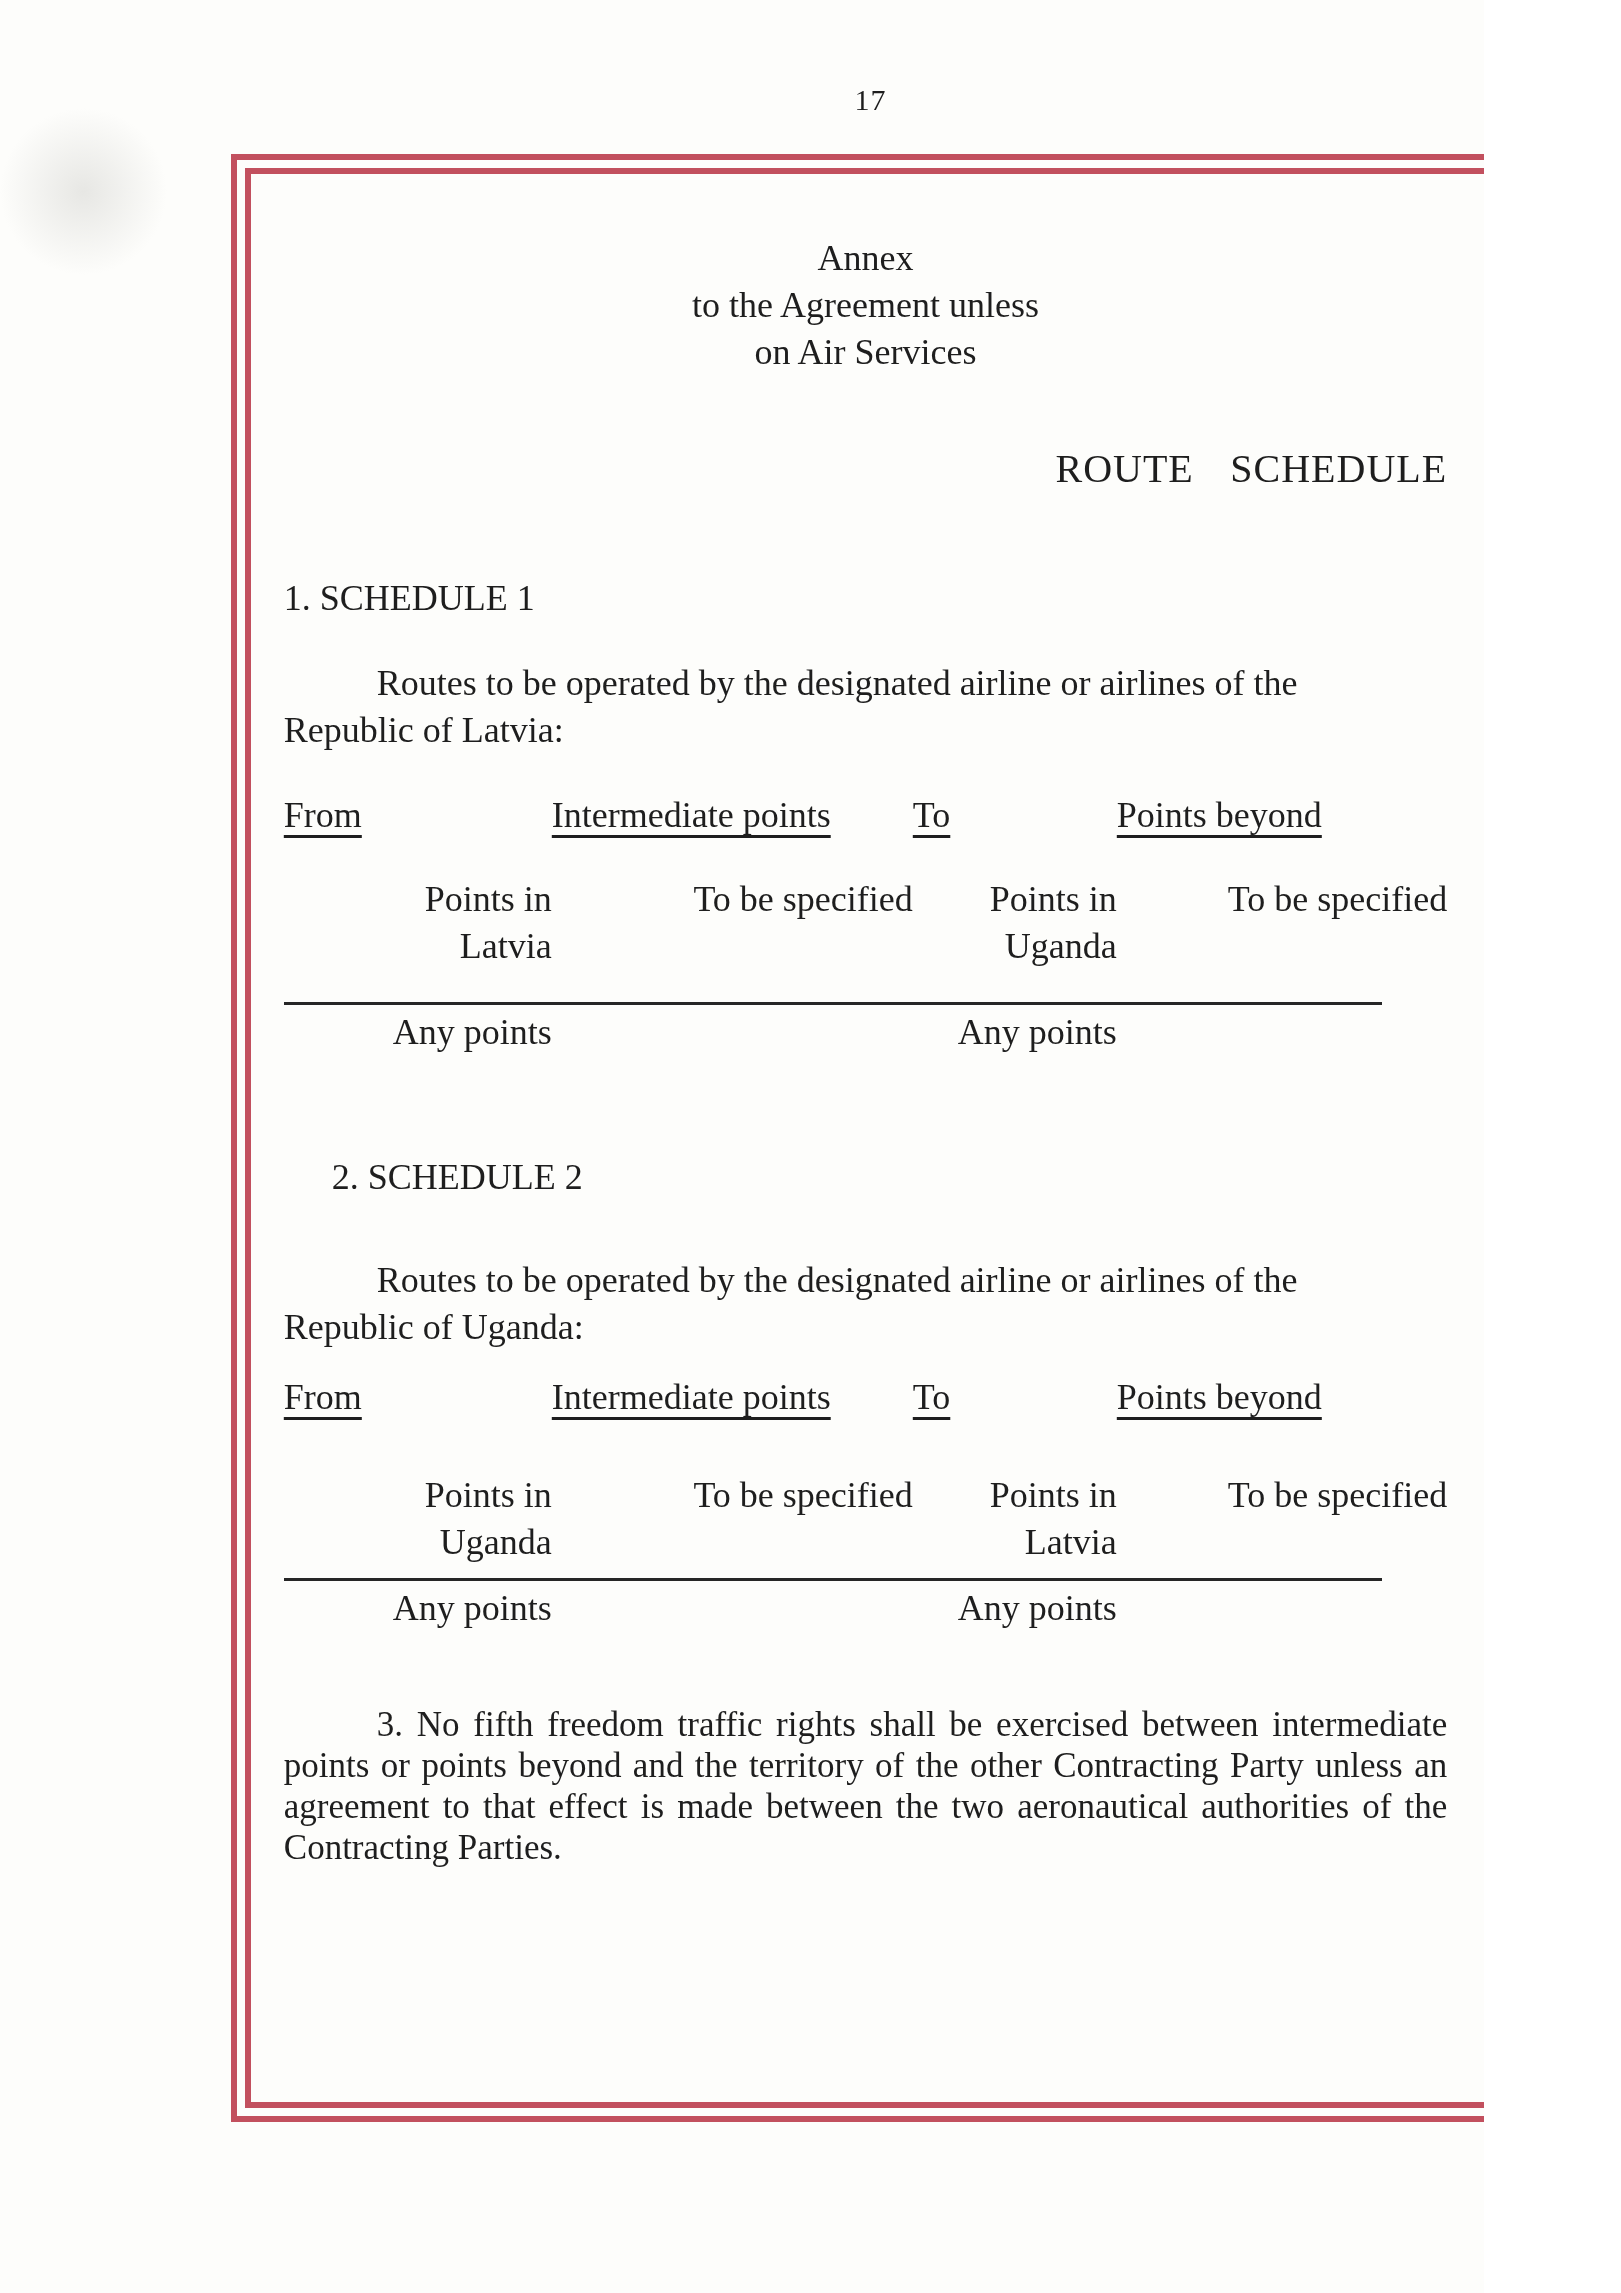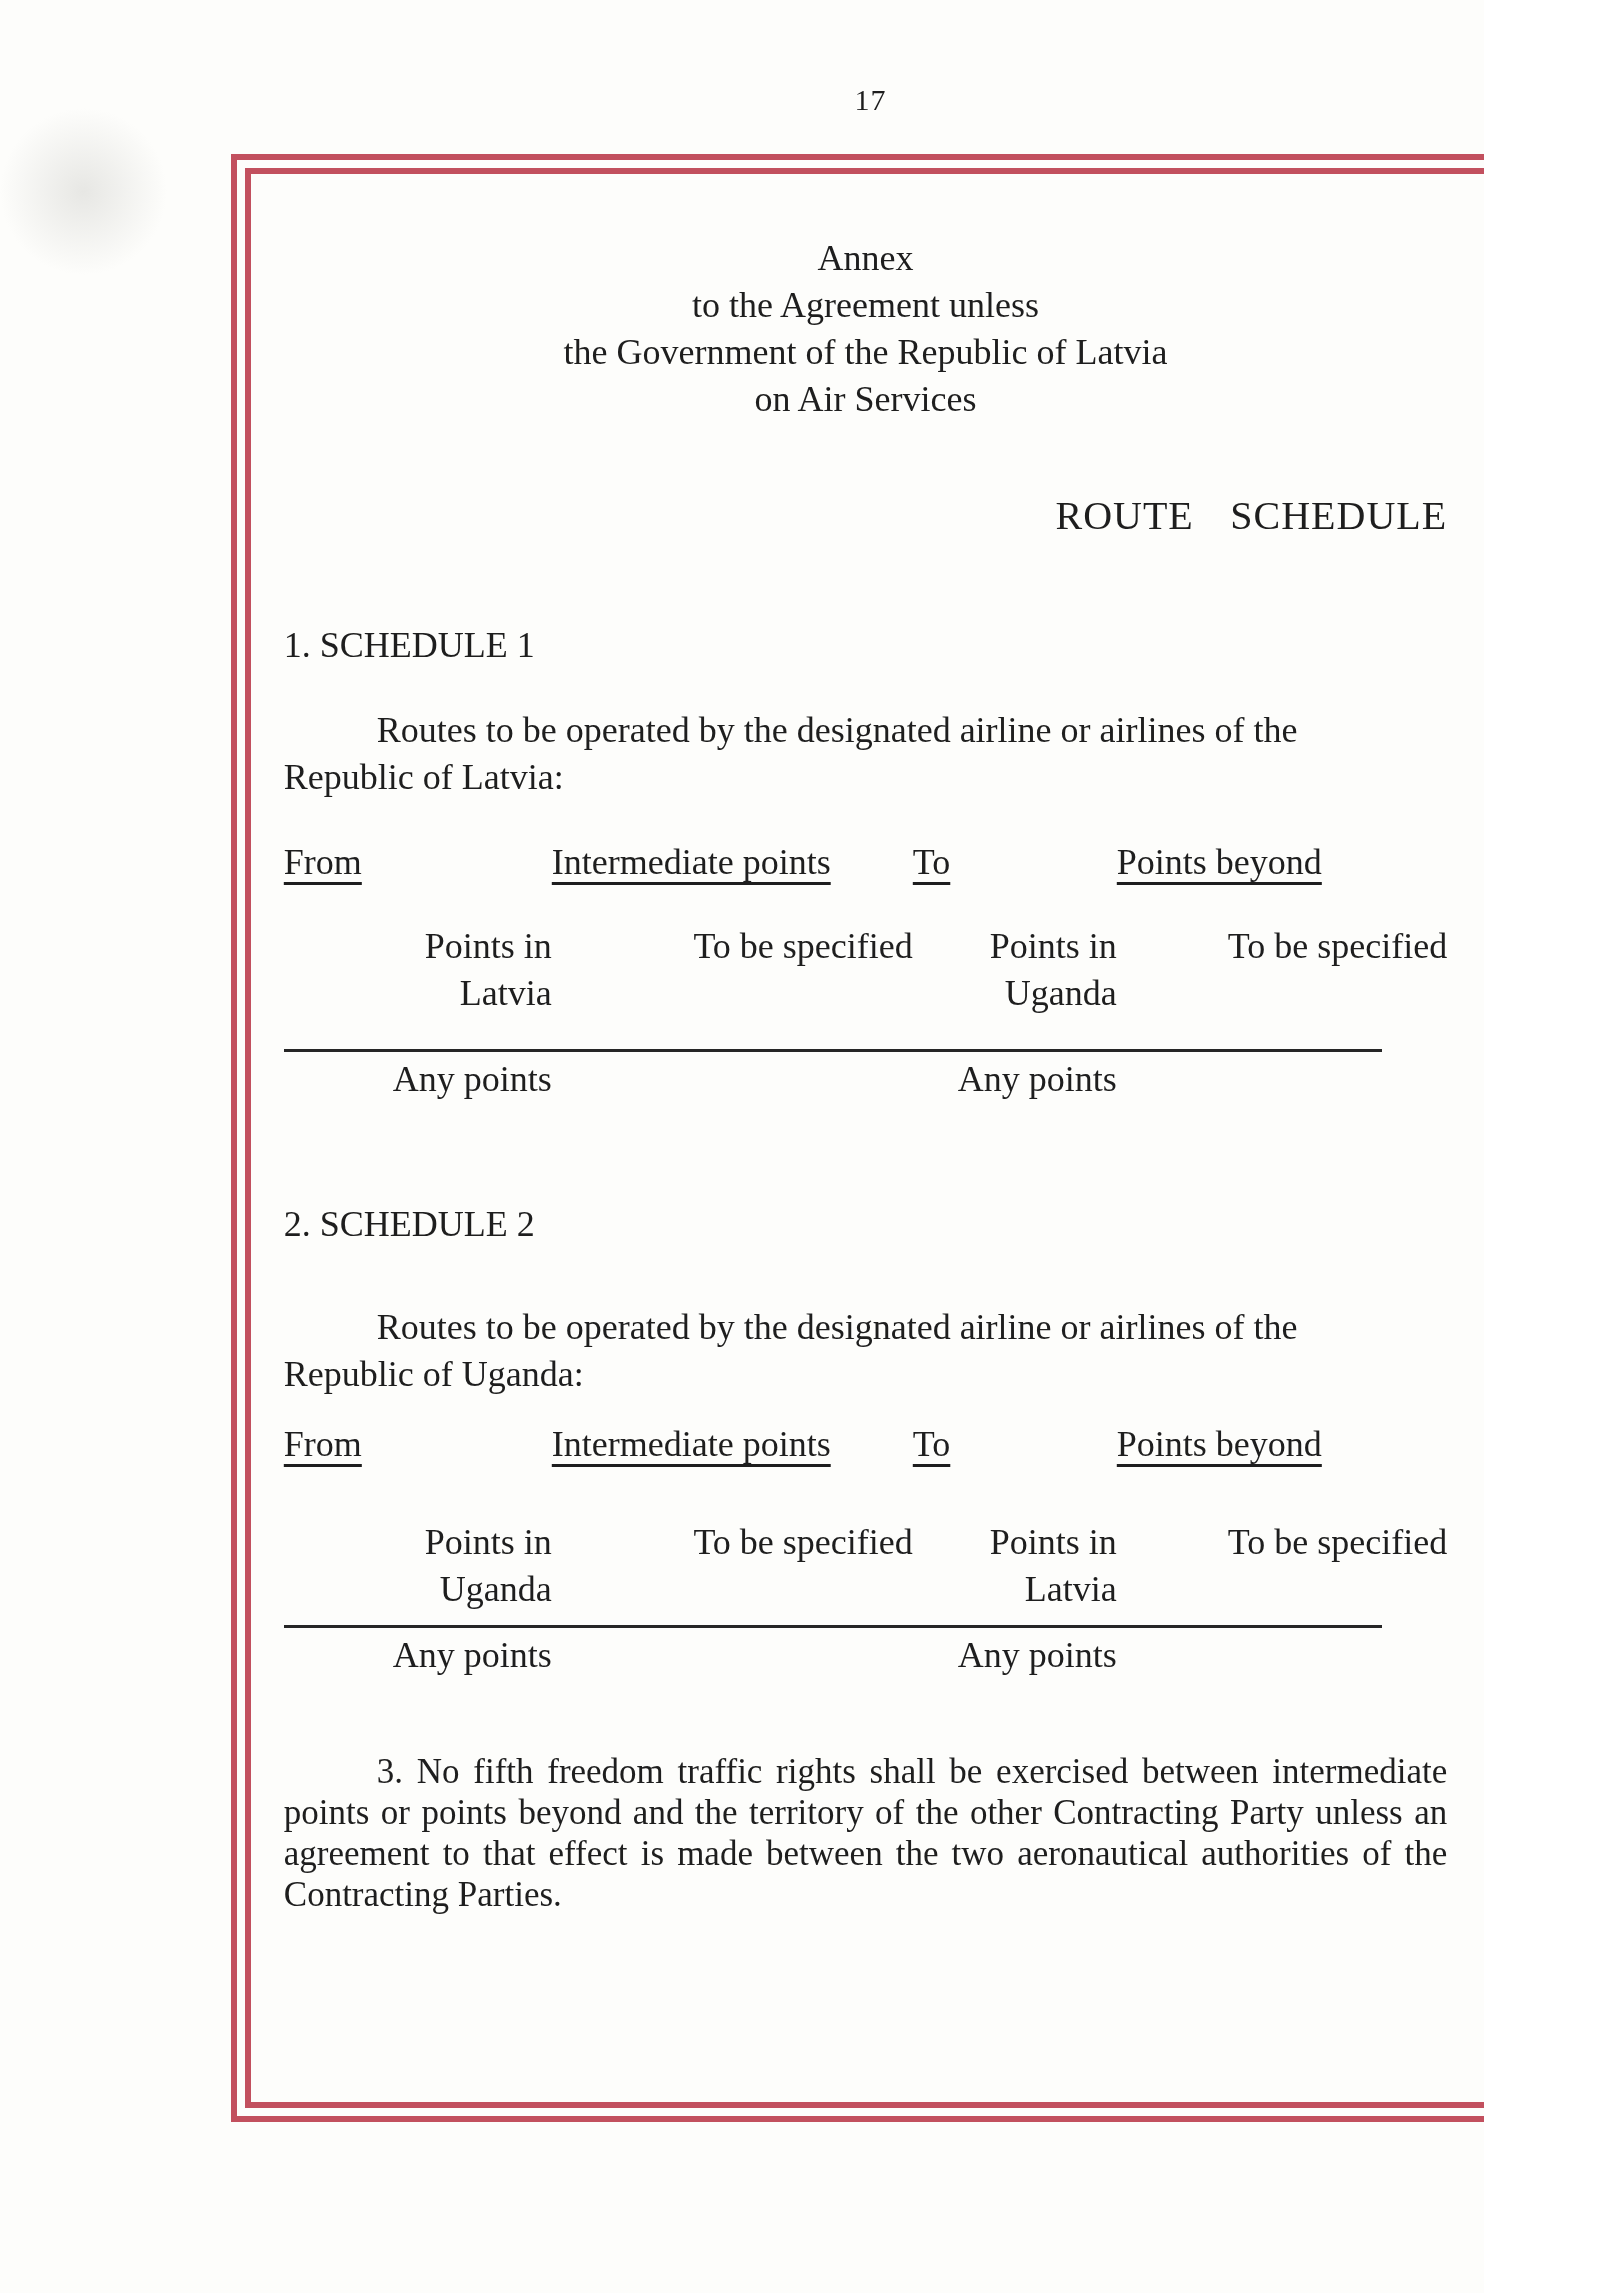--- a/index.html
+++ b/index.html
@@ -61,21 +61,21 @@
   }
   .route-heading {
     margin-top: 68px;
     text-align: right;
     font-size: 40px;
     line-height: 49px;
     word-spacing: 25.5px;
     letter-spacing: 1px;
   }
   .sec-heading.s1 { margin-top: 82px; }
-  .sec-heading.s2 { margin-top: 98px; }
+  .sec-heading.s2 { margin-top: 98px; margin-left: 48px; }
   .intro.s1 { margin-top: 38px; }
   .intro.s2 { margin-top: 56px; }
   .indent { text-indent: 93px; }
   .tbl {
     display: grid;
     grid-template-columns: 268px 361px 204px 1fr;
   }
   .tbl.hdr.s1 { margin-top: 38px; }
   .tbl.hdr.s2 { margin-top: 23.5px; }
   .tbl.rowline.s1 { margin-top: 37px; }
@@ -111,21 +111,20 @@
 
   <div class="pageno">17</div>
 
   <div class="frame">
     <div class="frame-inner">
       <div class="content">
 
         <div class="title">
           <div>Annex</div>
           <div>to the Agreement unless</div>
-          <div>the Government of the Republic of Latvia</div>
           <div>on Air Services</div>
         </div>
 
         <div class="route-heading">ROUTE SCHEDULE</div>
 
         <div class="sec-heading s1">1. SCHEDULE 1</div>
 
         <div class="intro s1">
           <div class="indent">Routes to be operated by the designated airline or airlines of the</div>
           <div>Republic of Latvia:</div>

